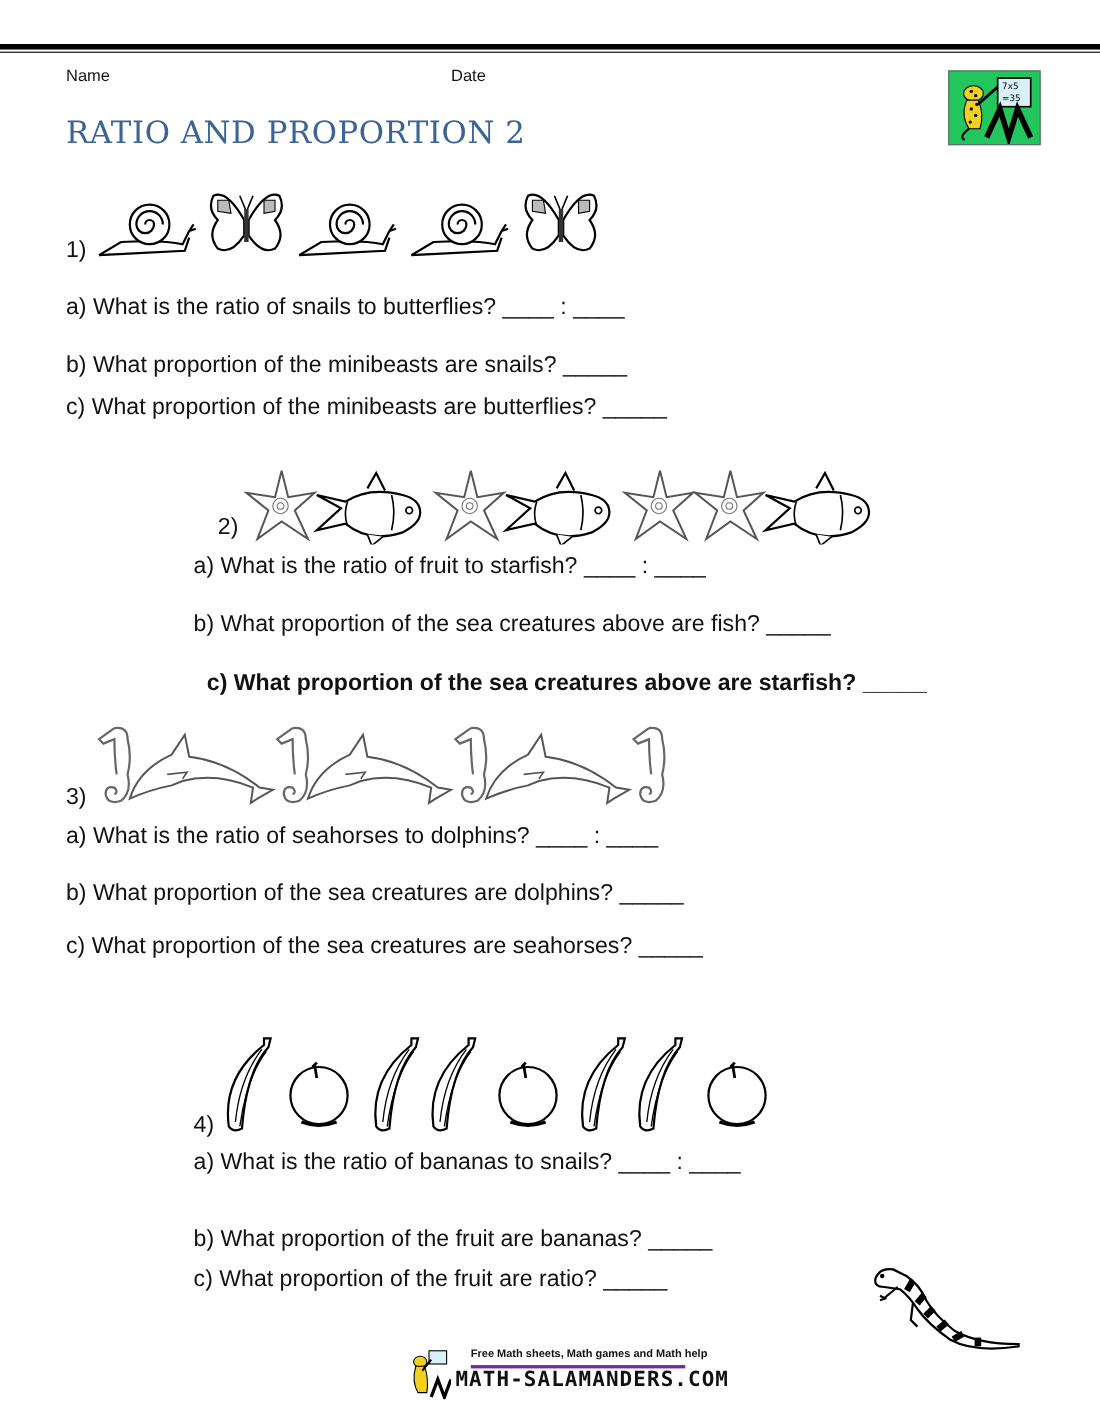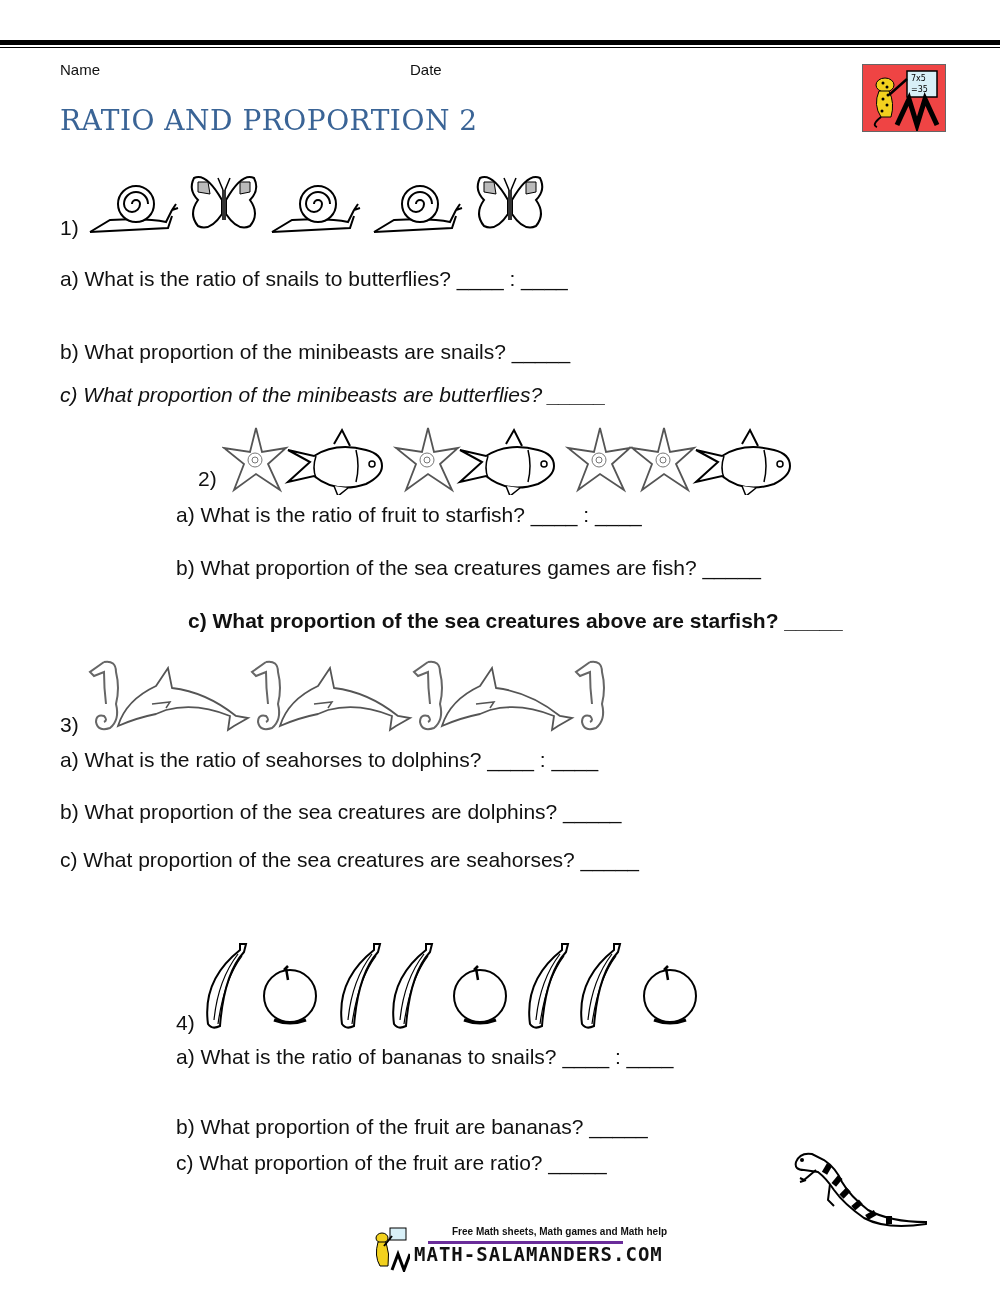--- a/index.html
+++ b/index.html
@@ -3,26 +3,26 @@
 <meta charset="utf-8">
 <style>
   html, body { margin: 0; padding: 0; background: #ffffff; }
   body { width: 1000px; height: 1294px; position: relative; overflow: hidden;
          font-family: "Liberation Sans", "DejaVu Sans", sans-serif; color: #111; }
   .top-rule-thick { position: absolute; left: 0; top: 40px; width: 1000px; height: 5px; background: #000; }
   .top-rule-thin { position: absolute; left: 0; top: 47px; width: 1000px; height: 1px; background: #000; }
   .label { position: absolute; font-size: 15px; }
   .title { position: absolute; left: 60px; top: 104px; font-family: "DejaVu Serif", "Liberation Serif", serif;
            font-size: 28px; color: #3a6496; letter-spacing: 0.5px; }
-  .logo { position: absolute; left: 862px; top: 64px; width: 82px; height: 66px; border: 1px solid #666; background: #ef4444; }
+  .logo { position: absolute; left: 862px; top: 64px; width: 82px; height: 66px; border: 1px solid #666; background: #22c55e; }
   .q { position: absolute; font-size: 21px; white-space: nowrap; }
   .num { position: absolute; font-size: 21px; }
   .pic-row { position: absolute; }
   .footer { position: absolute; left: 370px; top: 1226px; width: 260px; height: 46px; }
-  .footer .tag { position: absolute; left: 58px; top: 0px; font-size: 10px; font-weight: bold; white-space: nowrap; margin-left: 24px; }
+  .footer .tag { position: absolute; left: 58px; top: 0px; font-size: 10px; font-weight: bold; white-space: nowrap; }
   .footer .bar { position: absolute; left: 58px; top: 15px; width: 195px; height: 3px; background: #6a2c9a; }
   .footer .site { position: absolute; left: 44px; top: 17px; font-size: 19px; font-weight: bold; letter-spacing: 1px;
                   font-family: "DejaVu Sans Mono", monospace; white-space: nowrap; text-align: right; }
   .salamander { position: absolute; left: 790px; top: 1140px; }
 </style>
 </head>
 <body>
 
 <div class="top-rule-thick"></div>
 <div class="top-rule-thin"></div>
@@ -70,22 +70,22 @@
       </g>
     </defs>
     <use href="#snail" x="0" y="0"></use>
     <use href="#butterfly" x="100" y="0"></use>
     <use href="#snail" x="182" y="0"></use>
     <use href="#snail" x="284" y="0"></use>
     <use href="#butterfly" x="386" y="0"></use>
   </svg>
 </div>
 <div class="q" style="left:60px; top:267px;">a) What is the ratio of snails to butterflies? ____ : ____</div>
-<div class="q" style="left:60px; top:320px;margin-top:20px;">b) What proportion of the minibeasts are snails? _____</div>
-<div class="q" style="left:60px; top:383px;font-style:italic;">c) What proportion of the minibeasts are butterflies? _____</div>
+<div class="q" style="left:60px; top:320px;">b) What proportion of the minibeasts are snails? _____</div>
+<div class="q" style="left:60px; top:358px;">c) What proportion of the minibeasts are butterflies? _____</div>
 
 <div class="num" style="left:198px; top:467px;">2)</div>
 <div class="pic-row" style="left:222px; top:420px;">
   <svg width="590" height="75" viewBox="0 0 590 75">
     <defs>
       <g id="starfish">
         <path d="M34 4 L40 28 L64 24 L46 40 L58 66 L34 50 L12 66 L22 40 L2 24 L28 28 Z" fill="#fff" stroke="#555" stroke-width="1.8"></path>
         <circle cx="33" cy="36" r="7" fill="none" stroke="#777"></circle>
         <circle cx="33" cy="36" r="3" fill="none" stroke="#777"></circle>
       </g>
@@ -101,21 +101,21 @@
     <use href="#starfish" x="0" y="4"></use>
     <use href="#fish" x="64" y="4"></use>
     <use href="#starfish" x="172" y="4"></use>
     <use href="#fish" x="236" y="4"></use>
     <use href="#starfish" x="344" y="4"></use>
     <use href="#starfish" x="408" y="4"></use>
     <use href="#fish" x="472" y="4"></use>
   </svg>
 </div>
 <div class="q" style="left:176px; top:503px;">a) What is the ratio of fruit to starfish? ____ : ____</div>
-<div class="q" style="left:176px; top:556px;">b) What proportion of the sea creatures games are fish? _____</div>
+<div class="q" style="left:176px; top:556px;">b) What proportion of the sea creatures above are fish? _____</div>
 <div class="q" style="left:188px; top:609px;font-weight:bold;">c) What proportion of the sea creatures above are starfish? _____</div>
 
 <div class="num" style="left:60px; top:713px;">3)</div>
 <div class="pic-row" style="left:86px; top:656px;">
   <svg width="525" height="80" viewBox="0 0 525 80">
     <defs>
       <g id="seahorse">
         <path d="M18 4 Q30 2 30 14 Q34 30 30 46 Q34 62 24 70 Q12 74 10 64 Q10 56 18 58 Q22 62 18 64" fill="none" stroke="#666" stroke-width="2"></path>
         <path d="M18 4 L4 14 L8 18 L18 14 Q18 30 20 46" fill="none" stroke="#666" stroke-width="2"></path>
       </g>

